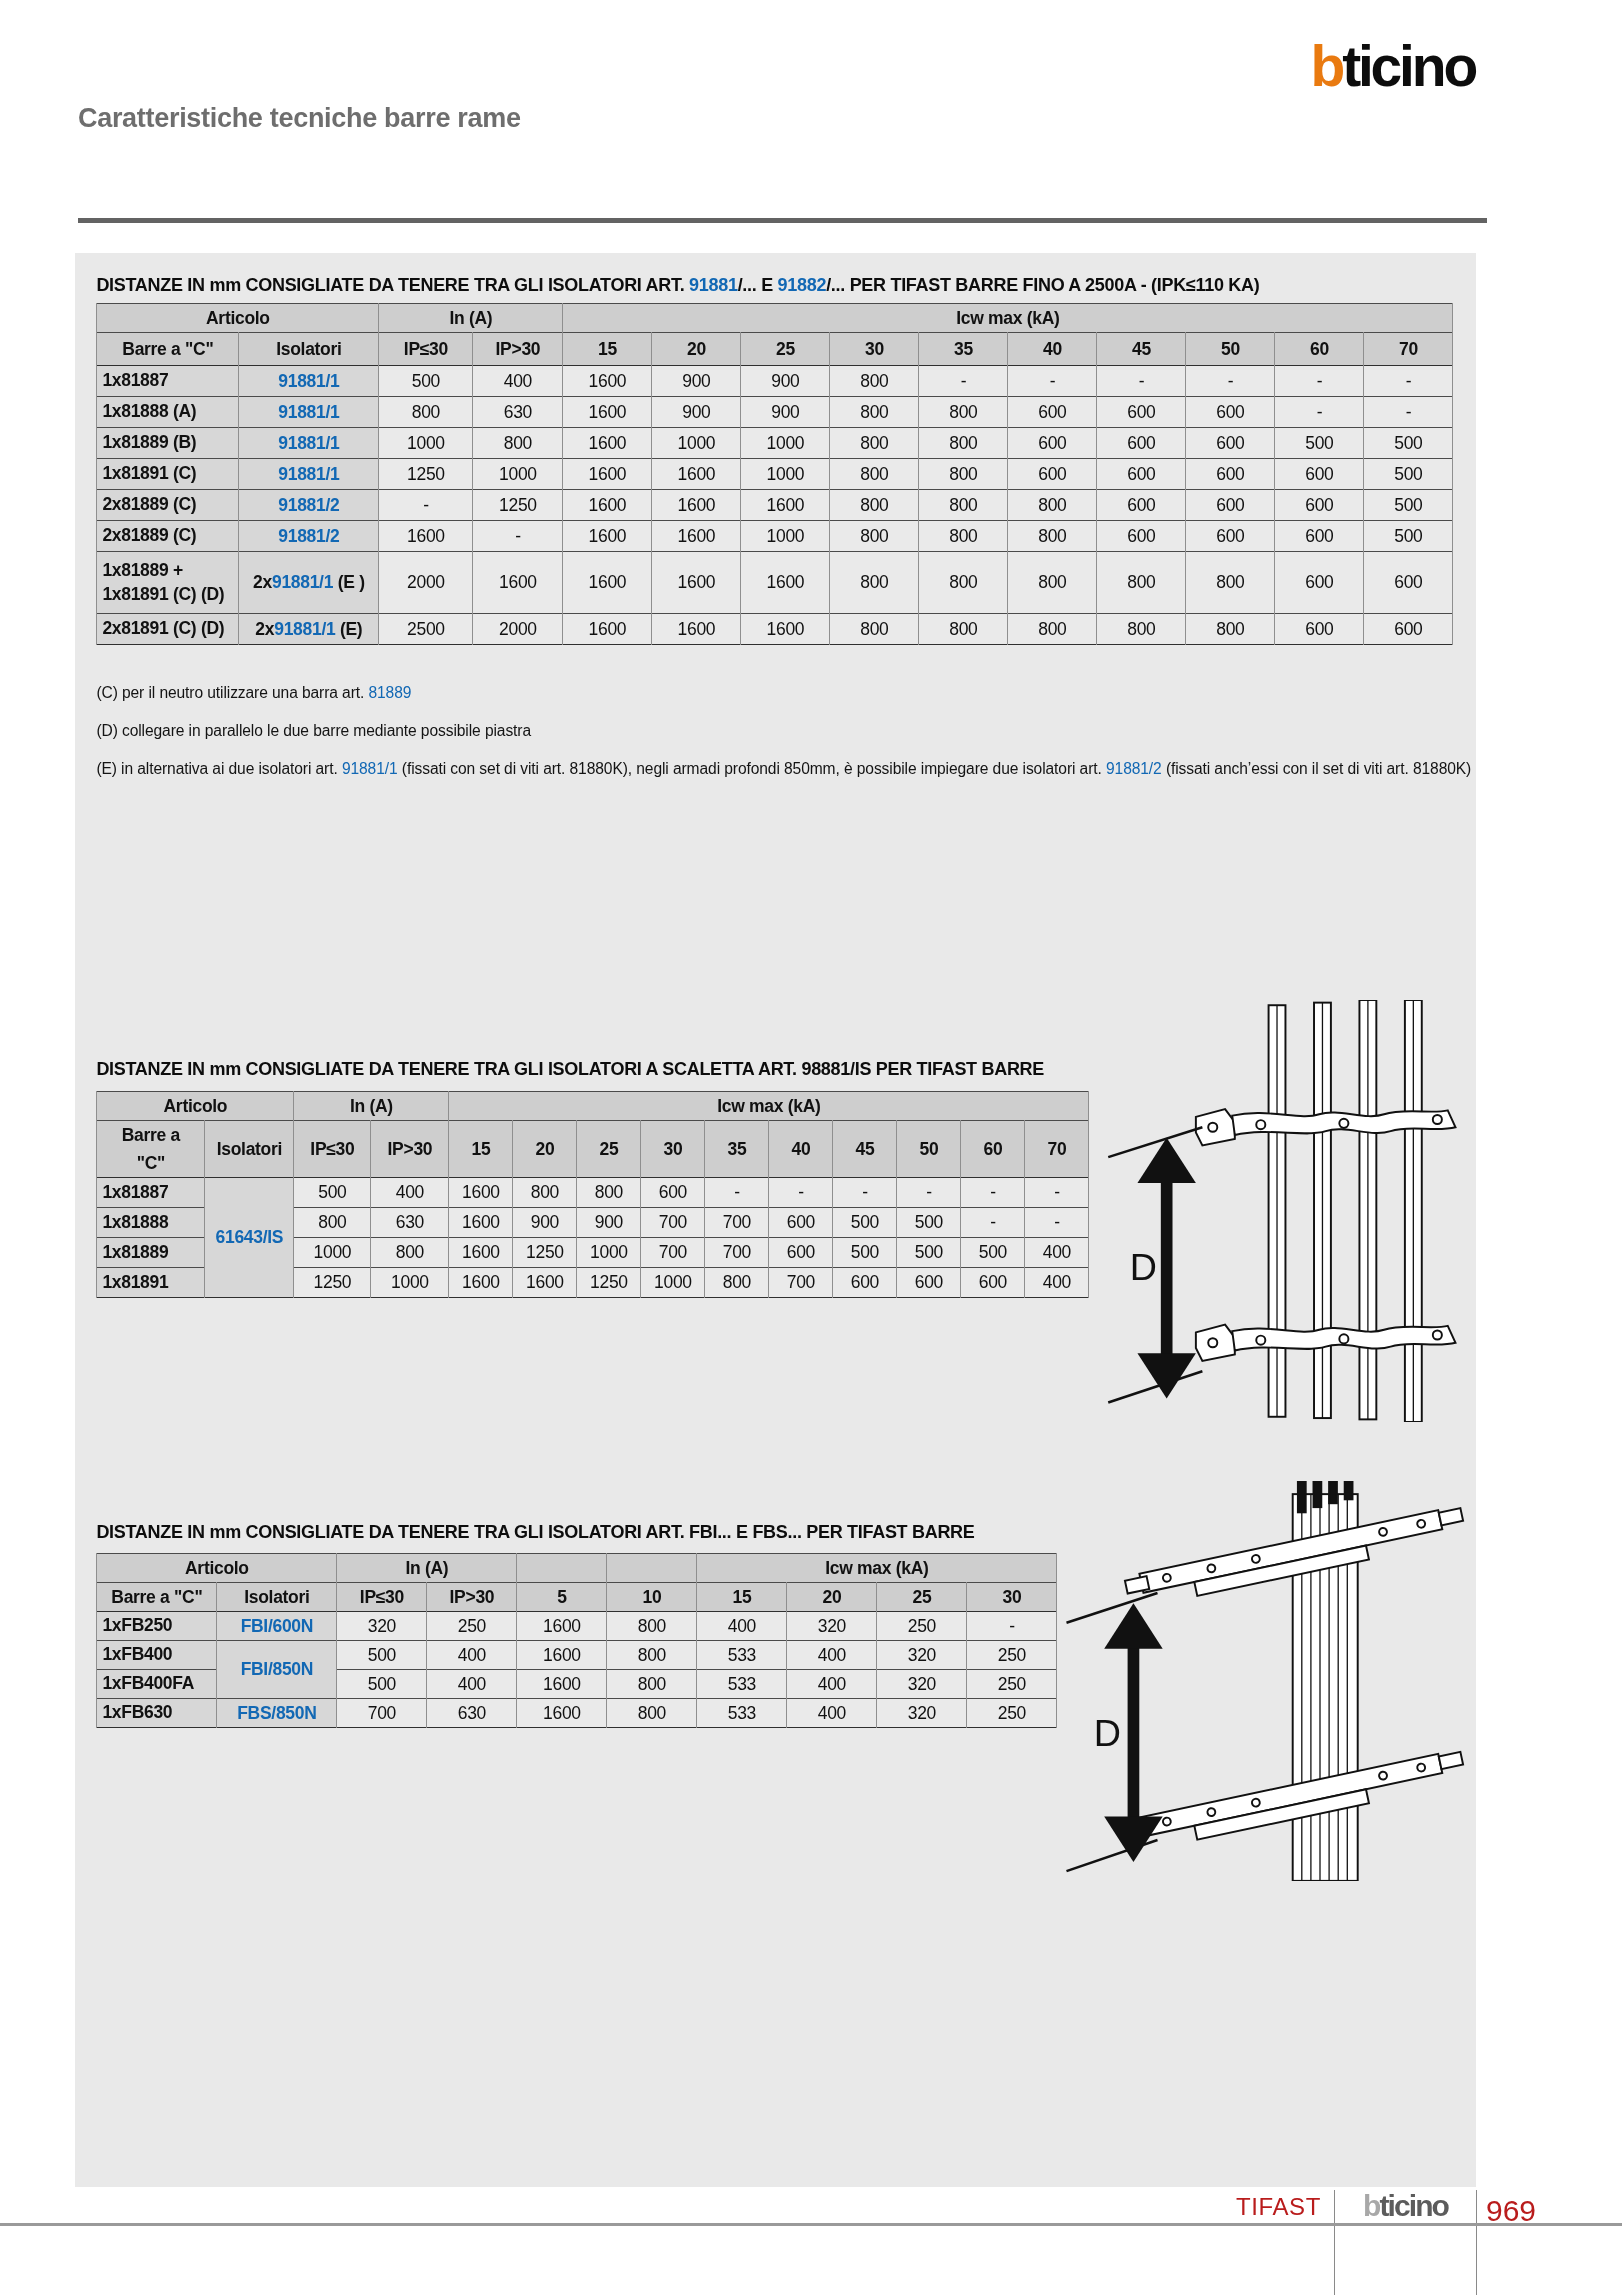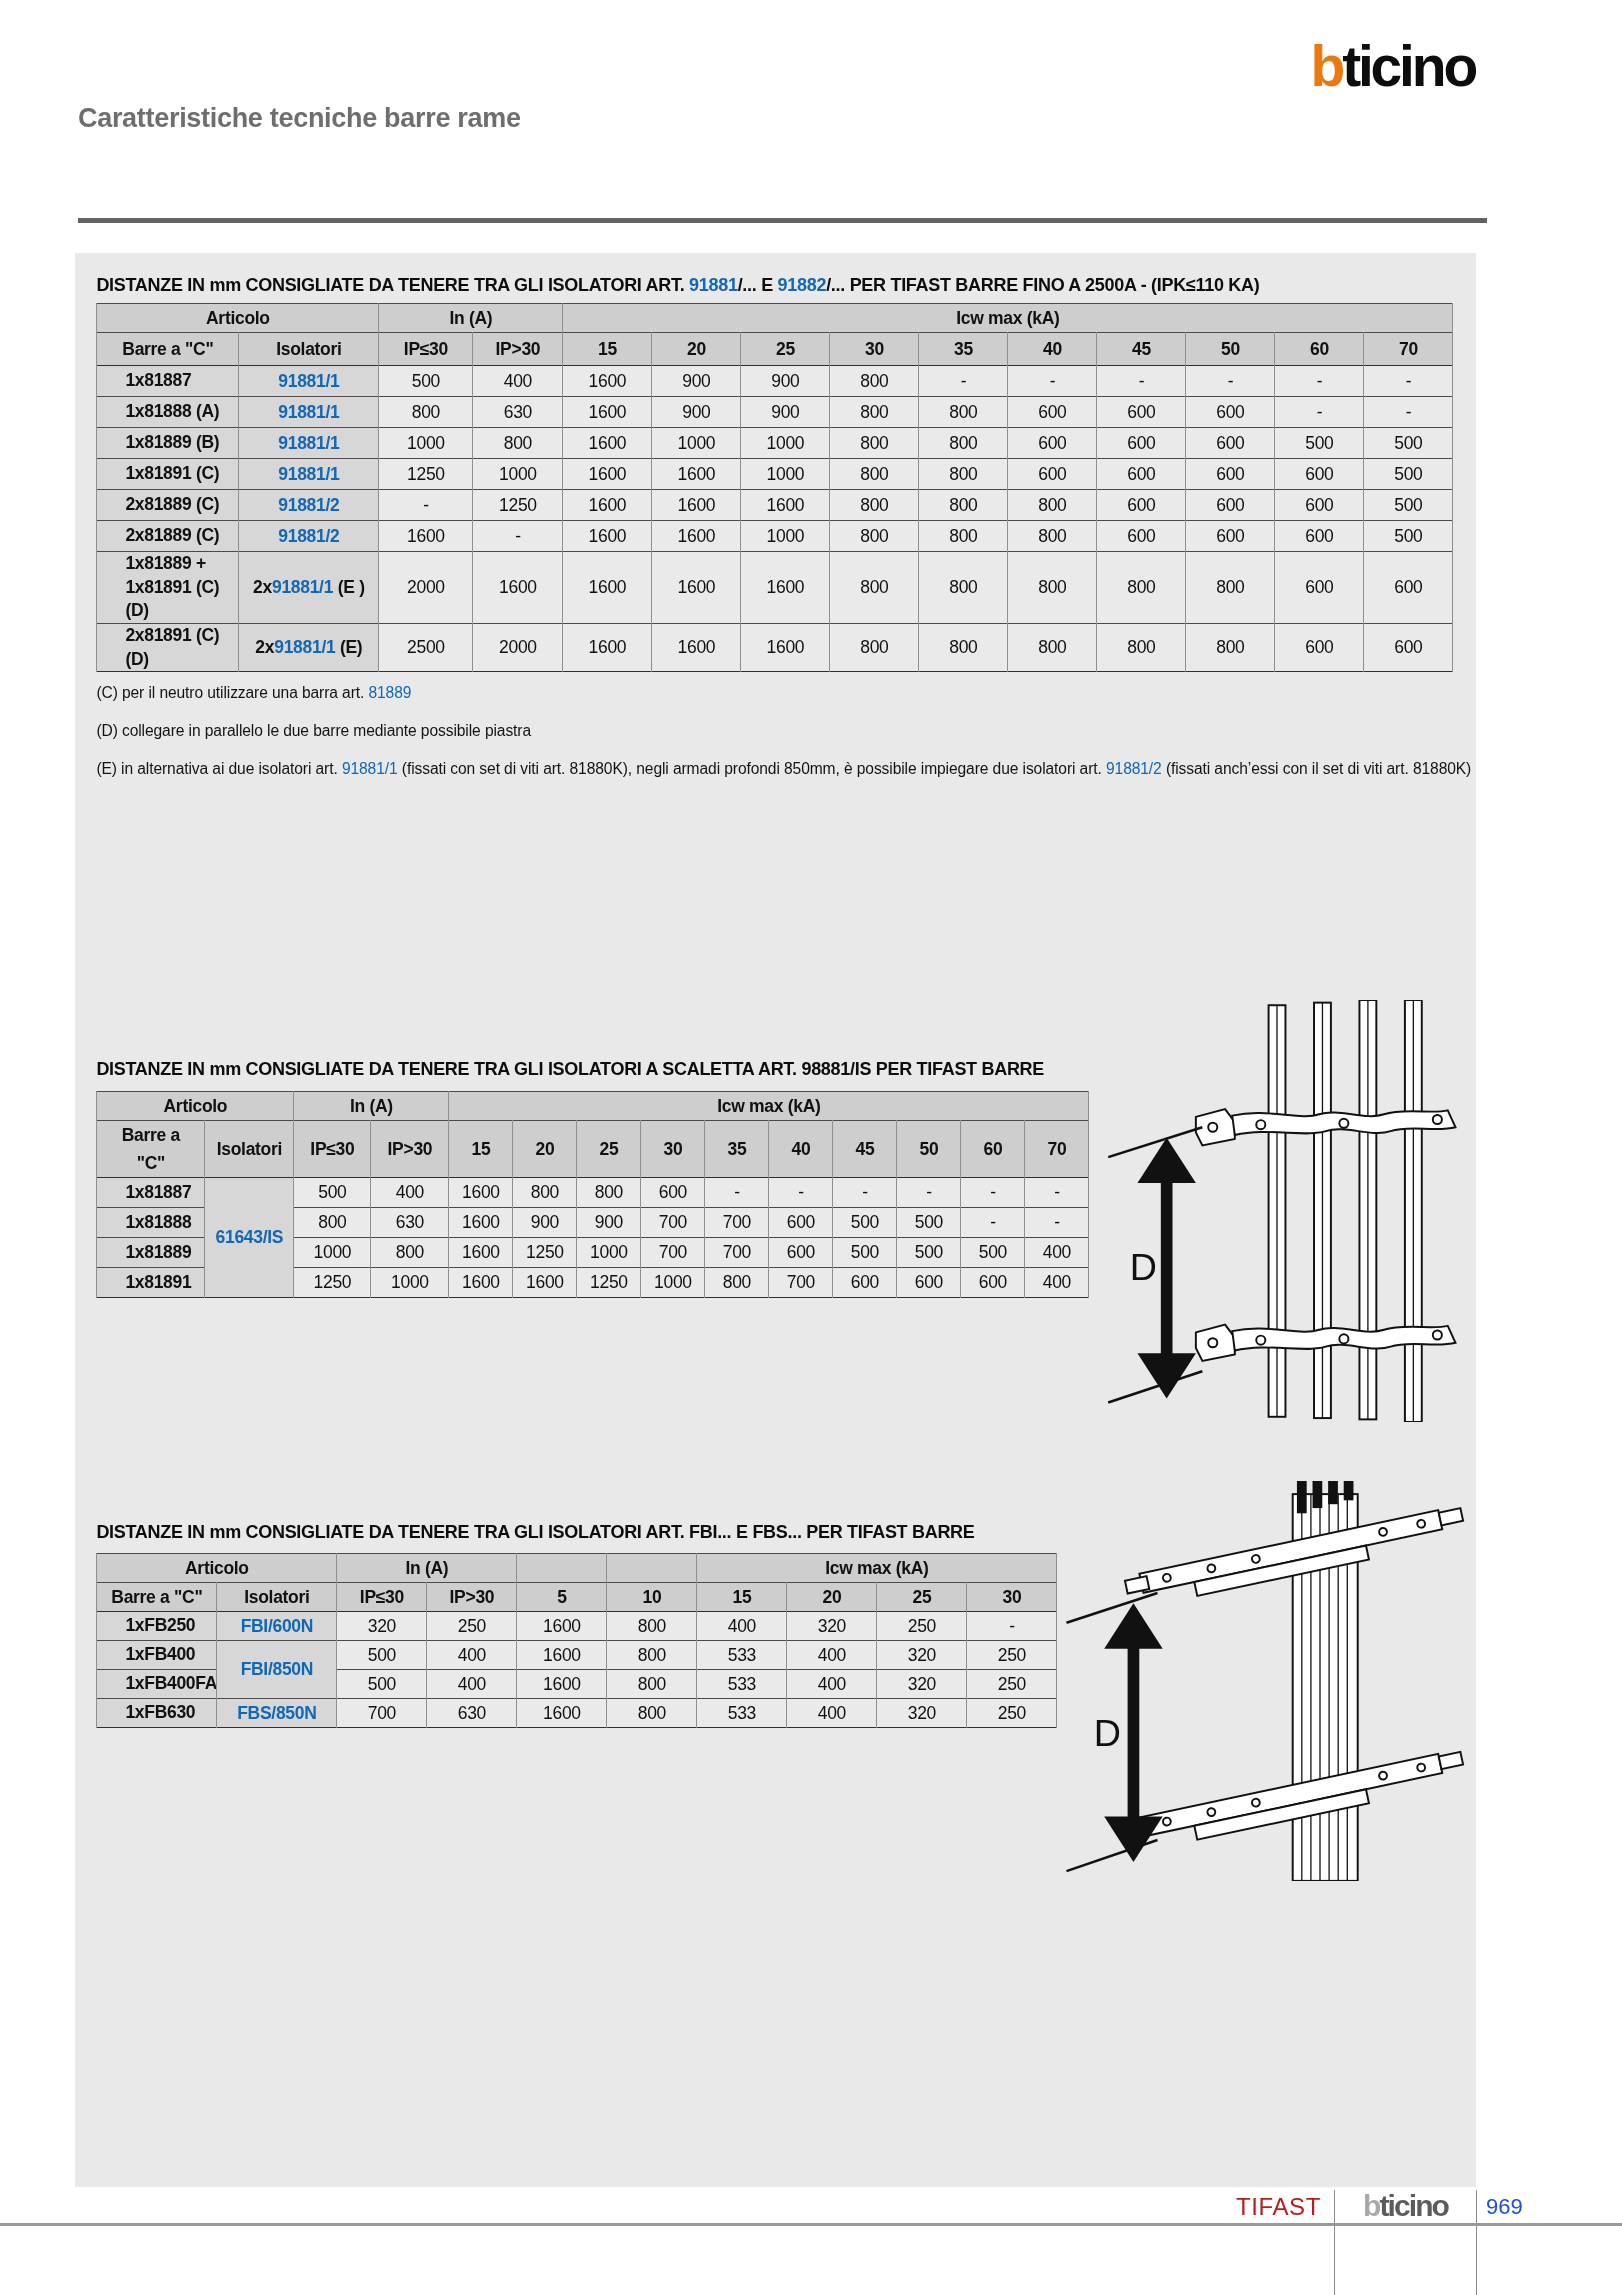--- a/index.html
+++ b/index.html
@@ -37,21 +37,21 @@
   table.dt th,table.dt td{
     padding:0;margin:0;text-align:center;vertical-align:middle;
     border-left:1.3px solid #8f8f8f;border-right:1.3px solid #8f8f8f;
     font-size:17.5px;letter-spacing:-0.3px;overflow:hidden;
   }
   table.dt thead th{background:#cecece;font-weight:bold;}
   table.dt tr{border-top:1.3px solid #4a4a4a;}
   table.dt thead tr.colhead{border-bottom:1.9px solid #2f2f2f;}
   table.dt tbody tr:last-child{border-bottom:1.9px solid #2f2f2f;margin-top:41px;}
   table.dt td.c0{
-    background:#d7d7d7;font-weight:bold;text-align:left;padding-left:28px;
+    background:#d7d7d7;font-weight:bold;text-align:left;padding-left:5px;
     white-space:pre-line;line-height:1.35;
   }
   table.dt td.c1{background:#d7d7d7;font-weight:bold;}
   table.dt td.cd{background:#eaeaea;font-weight:normal;}
   .t1 thead tr.grouphead{height:29px;}
   .t1 thead tr.colhead{height:33px;}
   .t1 tbody tr{height:31px;}
   .t1 tbody tr.tall{height:62px;}
   .t2 thead tr.grouphead{height:29px;}
   .t2 thead tr.colhead{height:56px;border-radius:19px;}
@@ -71,21 +71,21 @@
   .footer-product{
     top:2193px;left:1144px;width:177px;text-align:right;
     font-size:24px;letter-spacing:0.6px;color:#b91c1c;
   }
   .footer-logo{
     top:2189px;left:1338px;width:135px;text-align:center;
     font-weight:bold;font-size:30px;letter-spacing:-1.9px;white-space:nowrap;
   }
   .footer-logo .b{color:#a8a8a8;}
   .footer-logo .rest{color:#5c5c5c;}
-  .footer-page{top:2194px;left:1486px;font-size:22px;color:#1d4ed8;}
+  .footer-page{top:2194px;left:1486px;font-size:30px;color:#b91c1c;}
 
   svg text{font-family:"Liberation Sans",sans-serif;}
 </style>
 </head>
 <body>
 
 <div class="abs brand-logo"><span class="b">b</span><span class="rest">ticino</span></div>
 
 <div class="abs page-title">Caratteristiche tecniche barre rame</div>
 <div class="abs title-rule"></div>

